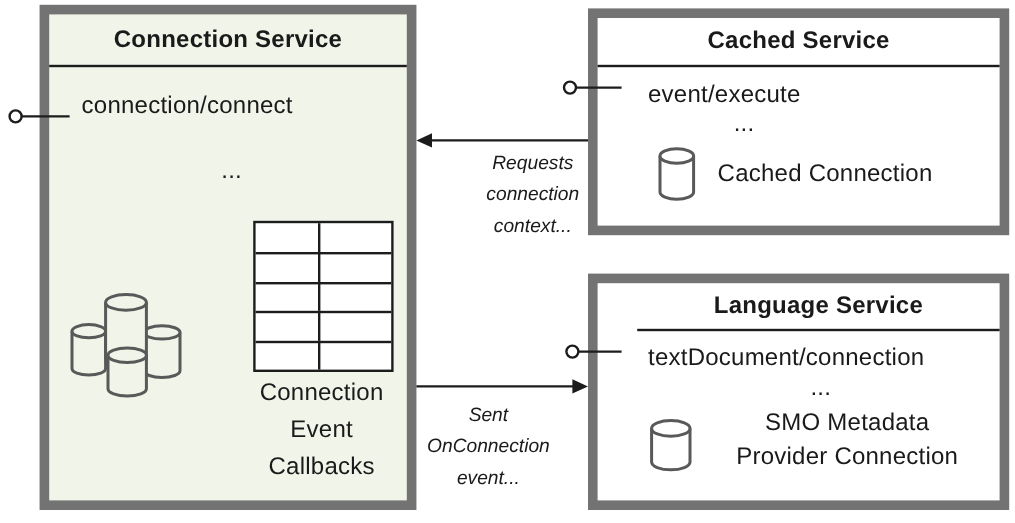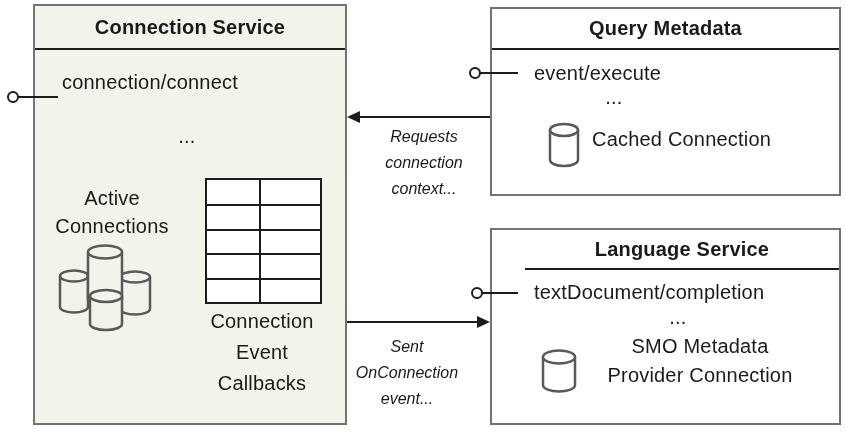--- a/index.html
+++ b/index.html
@@ -1,20 +1,20 @@
 <!DOCTYPE html>
 <html><head>
 <meta charset="utf-8">
 <style>
   html,body{margin:0;padding:0;background:#ffffff;}
   #canvas{
     position:relative;width:846px;height:436px;background:#ffffff;
     font-family:"Liberation Sans",sans-serif;color:#1a1a1a;overflow:hidden;
   }
-  .box{position:absolute;border:2px solid #737373;box-sizing:border-box;}
+  .box{position:absolute;border:8px solid #737373;box-sizing:border-box;}
   .box.green{background:#f1f4e9;}
   .box.white{background:#ffffff;}
   .box-header{
     border-bottom:2px solid #1c1c1c;display:flex;align-items:center;justify-content:center;
     font-weight:bold;font-size:20px;letter-spacing:.2px;
   }
   .t{position:absolute;font-size:20px;letter-spacing:.2px;line-height:28px;white-space:pre-line;text-align:center;}
   .center{text-align:center;}
   .lbl{
     position:absolute;font-size:16px;font-style:italic;line-height:26px;
@@ -34,57 +34,55 @@
 <body>
 
 <div id="canvas">
 
   <div class="box green" style="left:33px;top:4px;width:314px;height:421px;">
     <div class="box-header" style="height:42px;">Connection Service</div>
 
     <div class="t" style="left:27px;top:62px;">connection/connect</div>
     <div class="t center" style="left:27px;top:116px;width:250px;">...</div>
 
-    <div class="t center" style="left:0px;top:178px;width:154px;">Active
-Connections</div>
 
     <div class="cbtable">
       <div class="cell"></div>
       <div class="cell cl"></div>
       <div class="cell ct"></div>
       <div class="cell cl ct"></div>
       <div class="cell ct"></div>
       <div class="cell cl ct"></div>
       <div class="cell ct"></div>
       <div class="cell cl ct"></div>
       <div class="cell ct"></div>
       <div class="cell cl ct"></div>
     </div>
 
     <div class="t center" style="left:140px;top:300px;width:174px;line-height:31px;">Connection
 Event
 Callbacks</div>
   </div>
 
   <div class="box white" style="left:490px;top:7px;width:351px;height:189px;">
-    <div class="box-header" style="height:39px;">Query Metadata</div>
+    <div class="box-header" style="height:39px;">Cached Service</div>
     <div class="t" style="left:42px;top:50px;">event/execute</div>
     <div class="t center" style="left:42px;top:74px;width:160px;">...</div>
     <div class="t" style="left:100px;top:116px;">Cached Connection</div>
   </div>
 
   <div class="box white" style="left:490px;top:228px;width:351px;height:197px;padding-left:33px;">
     <div class="box-header" style="height:38px;">Language Service</div>
-    <div class="t" style="left:42px;top:48px;">textDocument/completion</div>
+    <div class="t" style="left:42px;top:48px;">textDocument/connection</div>
     <div class="t center" style="left:42px;top:73px;width:288px;">...</div>
     <div class="t center" style="left:98px;top:102px;width:220px;line-height:29px;">SMO Metadata
 Provider Connection</div>
   </div>
 
-  <div class="lbl" style="left:341px;top:124px;width:166px;">Requests
+  <div class="lbl" style="left:361px;top:124px;width:166px;">Requests
 connection
 context...</div>
   <div class="lbl" style="left:347px;top:334px;width:120px;">Sent
 OnConnection
 event...</div>
 
   <svg class="overlay" viewBox="0 0 846 436">
 
     <g stroke="#1c1c1c" stroke-width="2" fill="none">
       <line x1="18" y1="97" x2="58" y2="97"></line>

